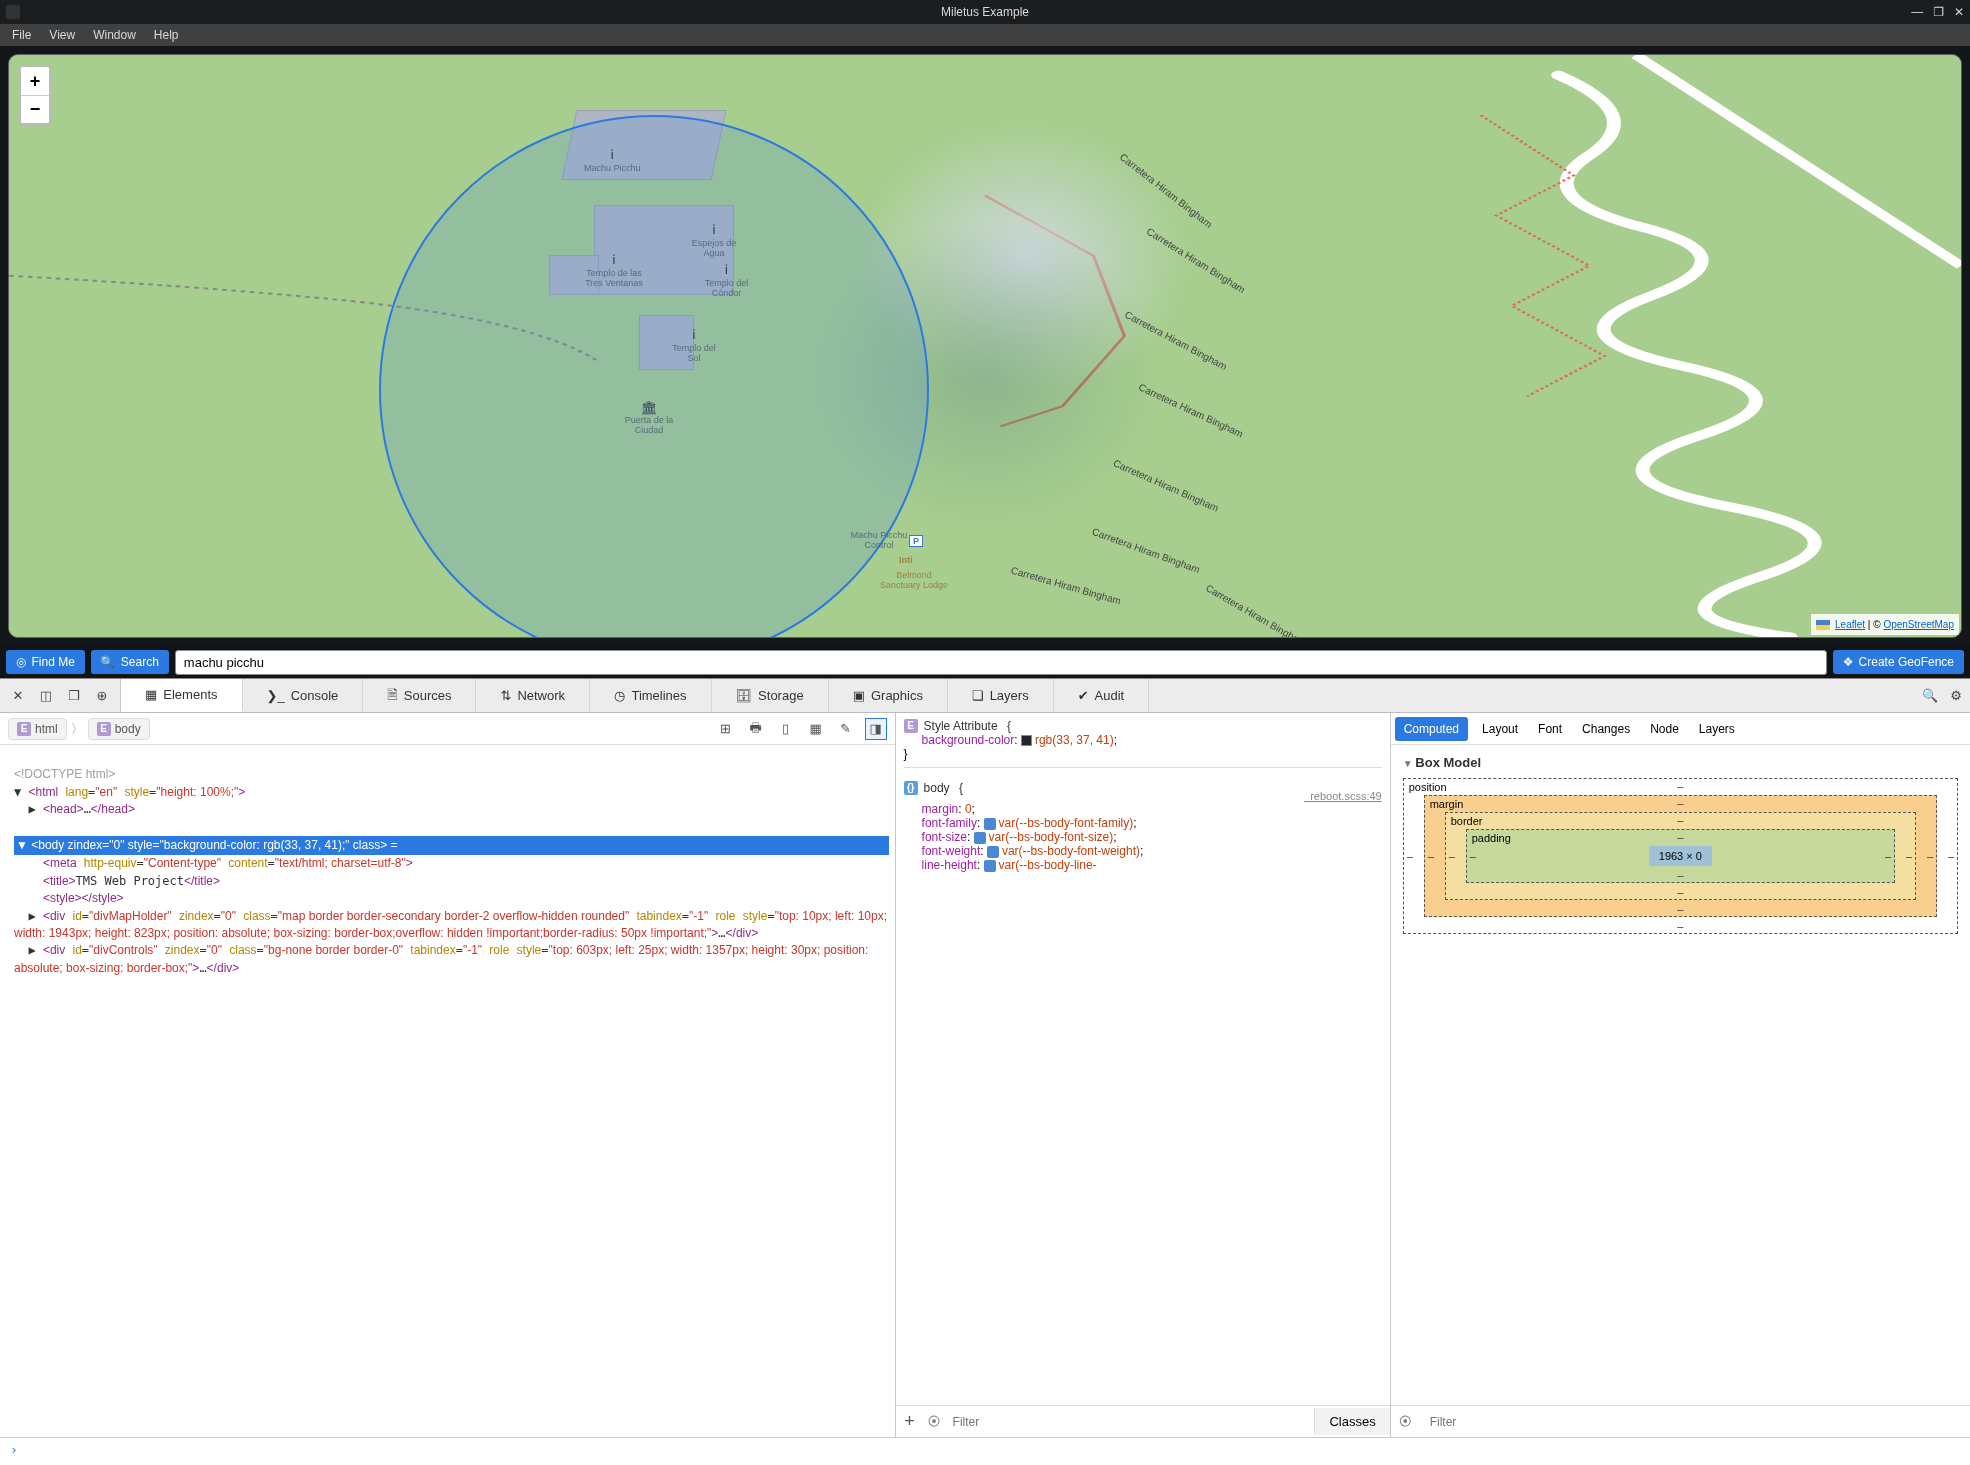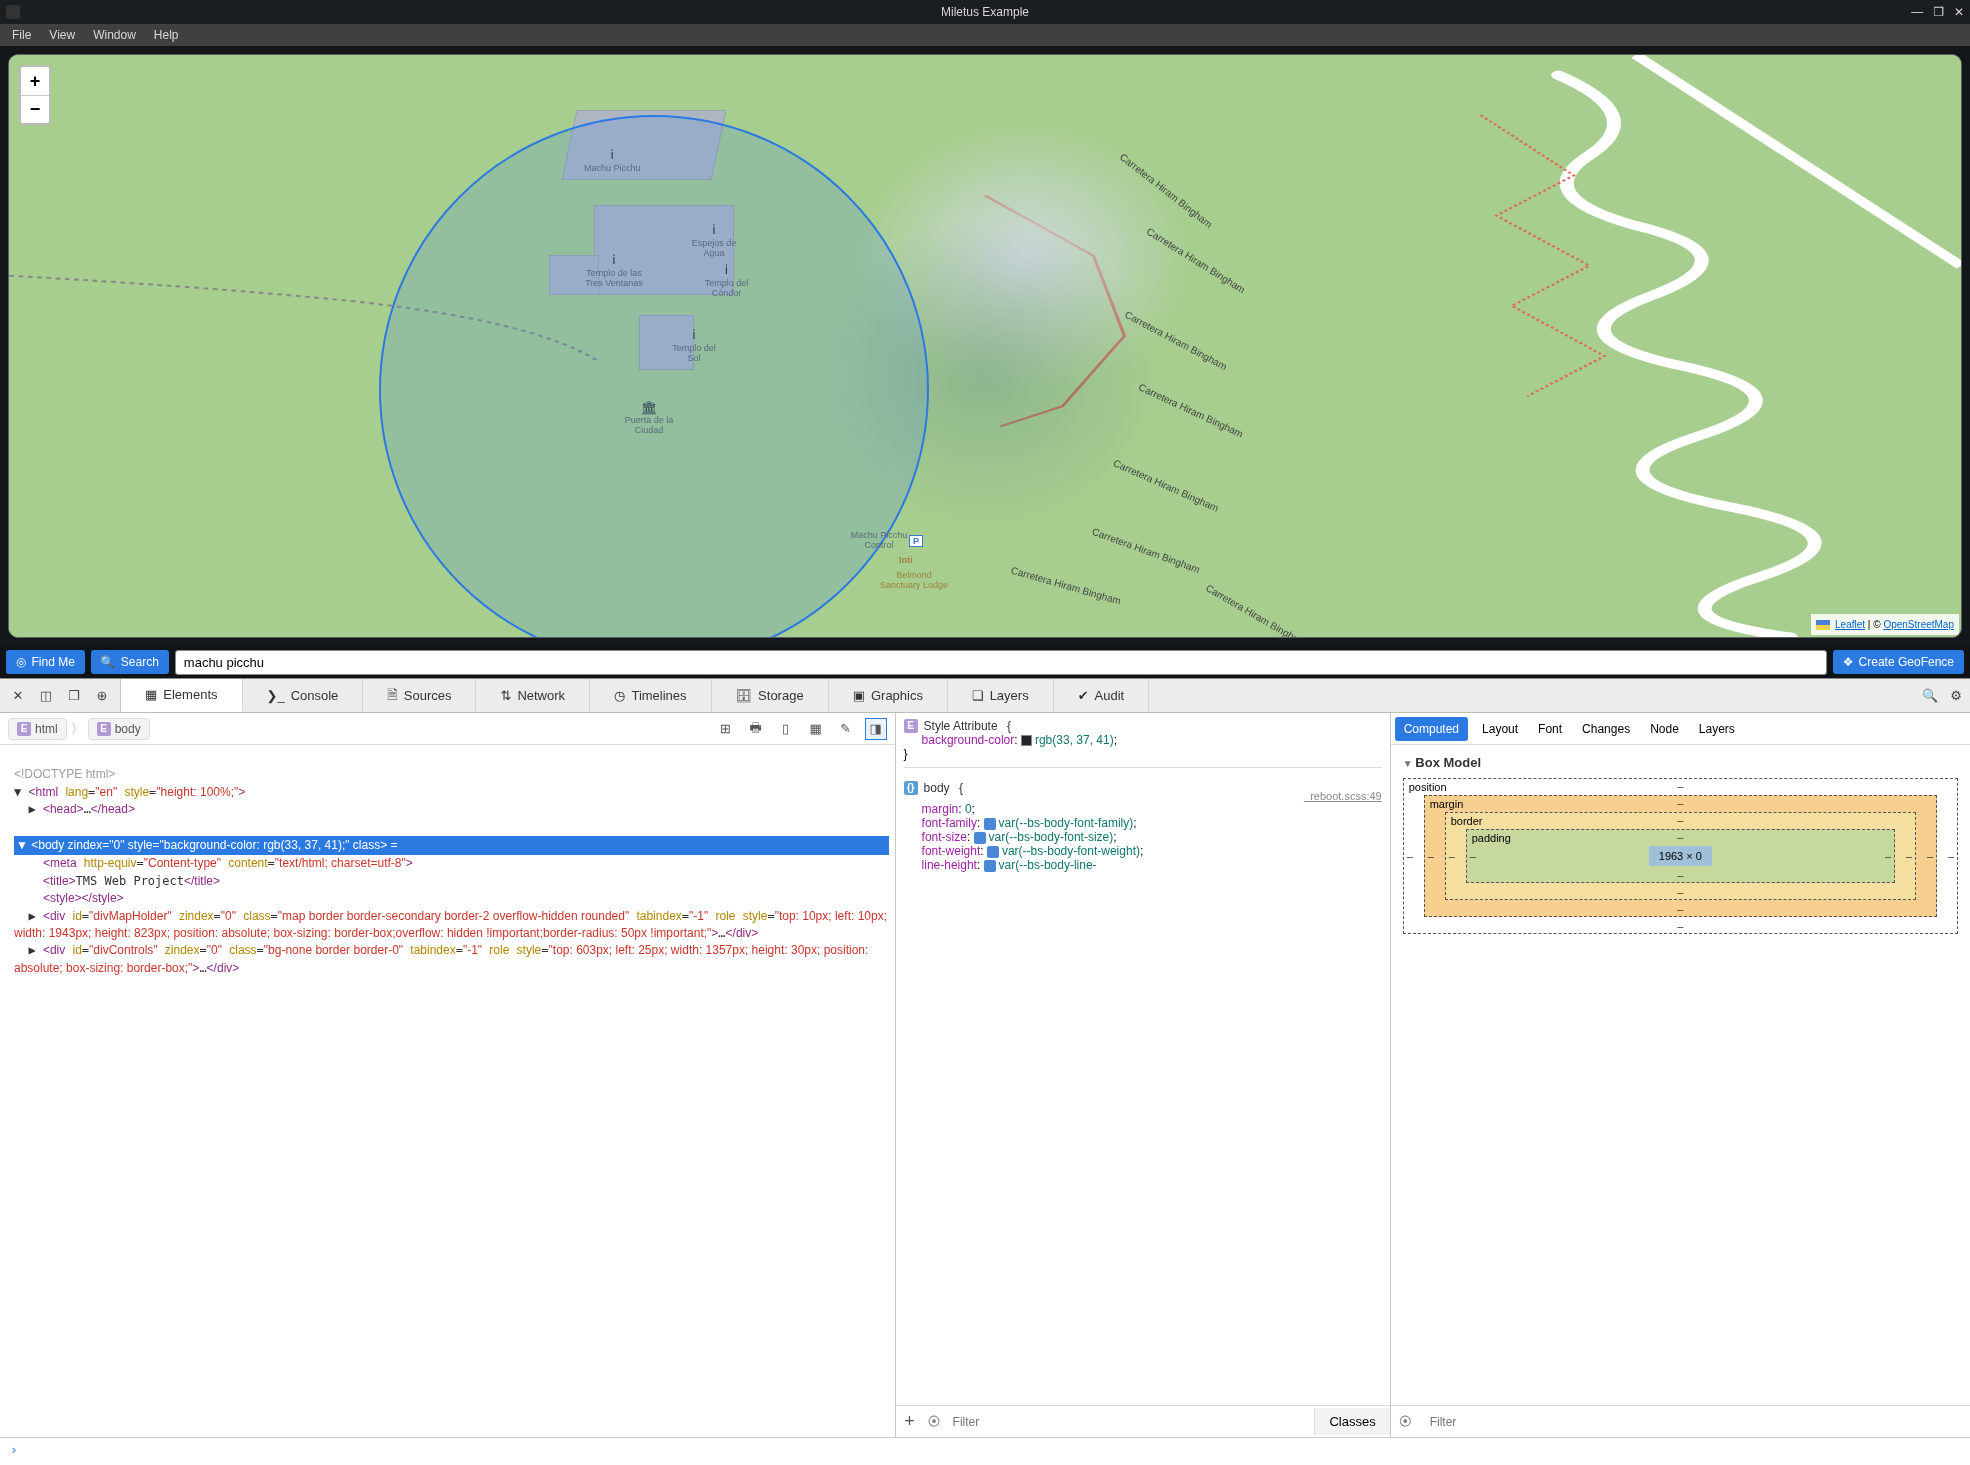--- a/index.html
+++ b/index.html
@@ -61,21 +61,21 @@
 .styles-pane { flex: 0.58; min-width: 0; background: #fff; display: flex; flex-direction: column; border-right: 1px solid #c8c8c8; }
 .state-row { height: 32px; display: flex; align-items: center; gap: 22px; padding: 0 12px; border-bottom: 1px solid #ddd; color: #444; font-size: 12px; }
 .state-row label { display: flex; align-items: center; gap: 4px; }
 .styles-list { flex: 1; overflow: auto; font-family: Menlo, Consolas, monospace; font-size: 12px; padding: 6px 8px; }
 .rule-head { display: flex; align-items: center; gap: 6px; color: #333; }
 .rule-head .source { margin-left: auto; color: #888; font-size: 11px; text-decoration: underline; margin-top: 16px; }
 .badge-e { display: inline-block; width: 14px; height: 14px; background: #b099d6; color: #fff; font-size: 10px; font-weight: bold; border-radius: 2px; text-align: center; line-height: 14px; }
 .badge-b { display: inline-block; width: 14px; height: 14px; background: #5aa0d6; color: #fff; font-size: 10px; font-weight: bold; border-radius: 2px; text-align: center; line-height: 14px; }
 .prop { padding-left: 18px; }
 .prop-name { color: #9a1fa0; text-align: center; }
-.prop-val { color: #0f766e; }
+.prop-val { color: #c2410c; }
 .swatch { display: inline-block; width: 11px; height: 11px; background: #212529; border: 1px solid #888; vertical-align: middle; margin-right: 3px; }
 .varlink { display: inline-block; width: 12px; height: 12px; background: #4a88d6; border-radius: 2px; vertical-align: middle; margin-right: 3px; }
 .styles-footer { height: 32px; border-top: 1px solid #ddd; display: flex; align-items: center; }
 .styles-footer .plus { width: 28px; text-align: center; font-size: 18px; color: #555; cursor: pointer; }
 .styles-footer input { flex: 1; border: none; padding: 6px 8px; font-size: 12px; }
 .styles-footer .classes { padding: 6px 14px; background: #f2f2f2; border-left: 1px solid #ddd; cursor: pointer; }
 .computed-pane { flex: 0.68; min-width: 0; background: #fff; display: flex; flex-direction: column; }
 .comp-tabs { height: 32px; display: flex; align-items: center; border-bottom: 1px solid #ddd; font-size: 12px; }
 .comp-tabs span { padding: 7px 10px; cursor: pointer; }
 .comp-tabs span.active { background: #2a7ae2; color: #fff; border-radius: 3px; margin: 2px 4px; padding: 5px 9px; }

